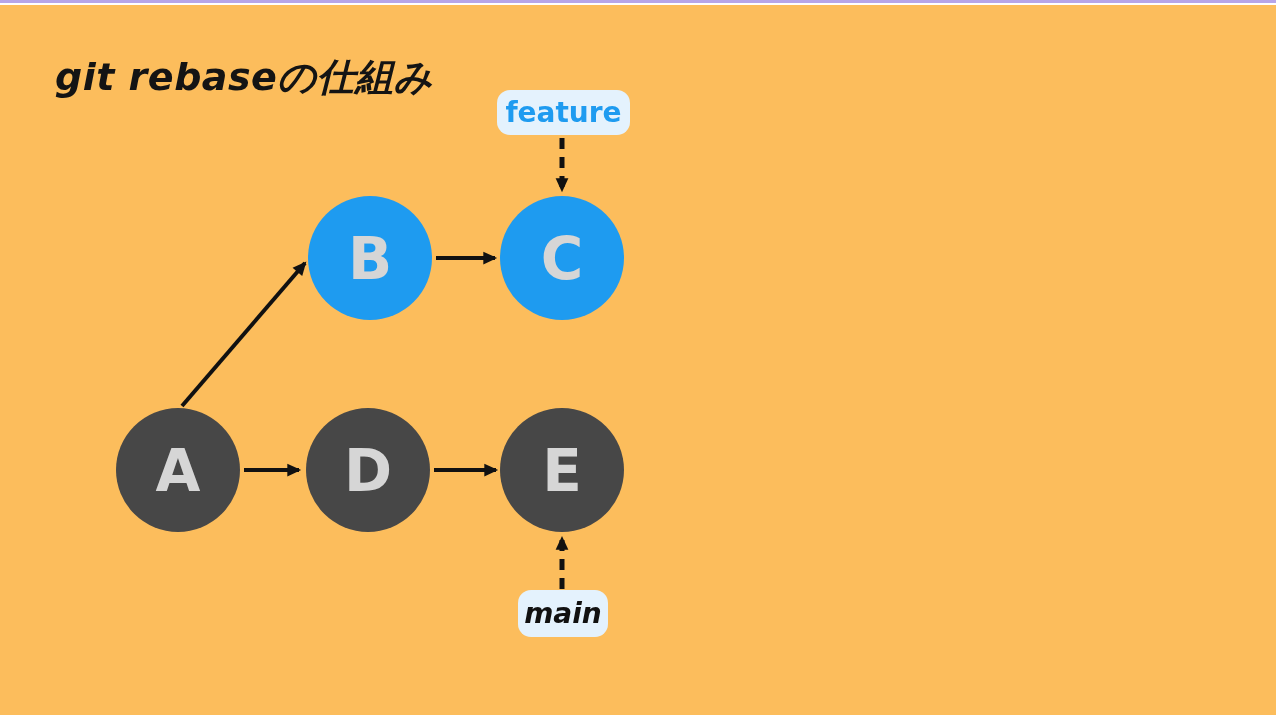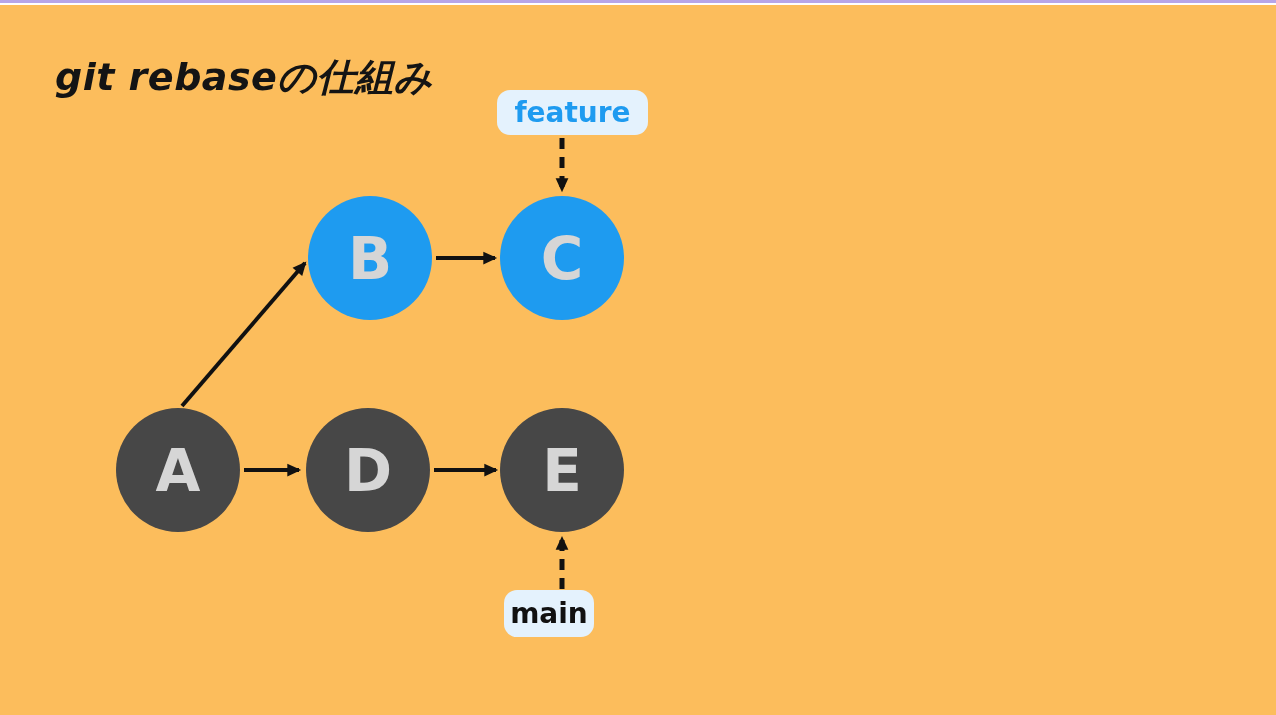--- a/index.html
+++ b/index.html
@@ -64,29 +64,30 @@
     display: flex;
     align-items: center;
     justify-content: center;
     background: var(--bubble-bg, #e4f2fd);
     font-weight: bold;
     font-size: 28px;
     line-height: 1;
   }
   .badge-feature {
     left: 497px; top: 90px;
-    width: 151px; height: 45px;
+    width: 133px; height: 45px;
     border-radius: 13px;
     color: var(--feature-text, #1e9bf0);
   }
   .badge-main {
-    left: 504px; top: 590px;
+    left: 518px; top: 590px;
     width: 90px; height: 47px;
     border-radius: 13px;
     color: var(--main-text, #111111);
+    font-style: italic;
   }
 </style>
 </head>
 <body>
 
 <div class="slide">
   <div class="strip-purple"></div>
   <div class="strip-white"></div>
 
   <h1 class="title">git rebaseの仕組み</h1>

